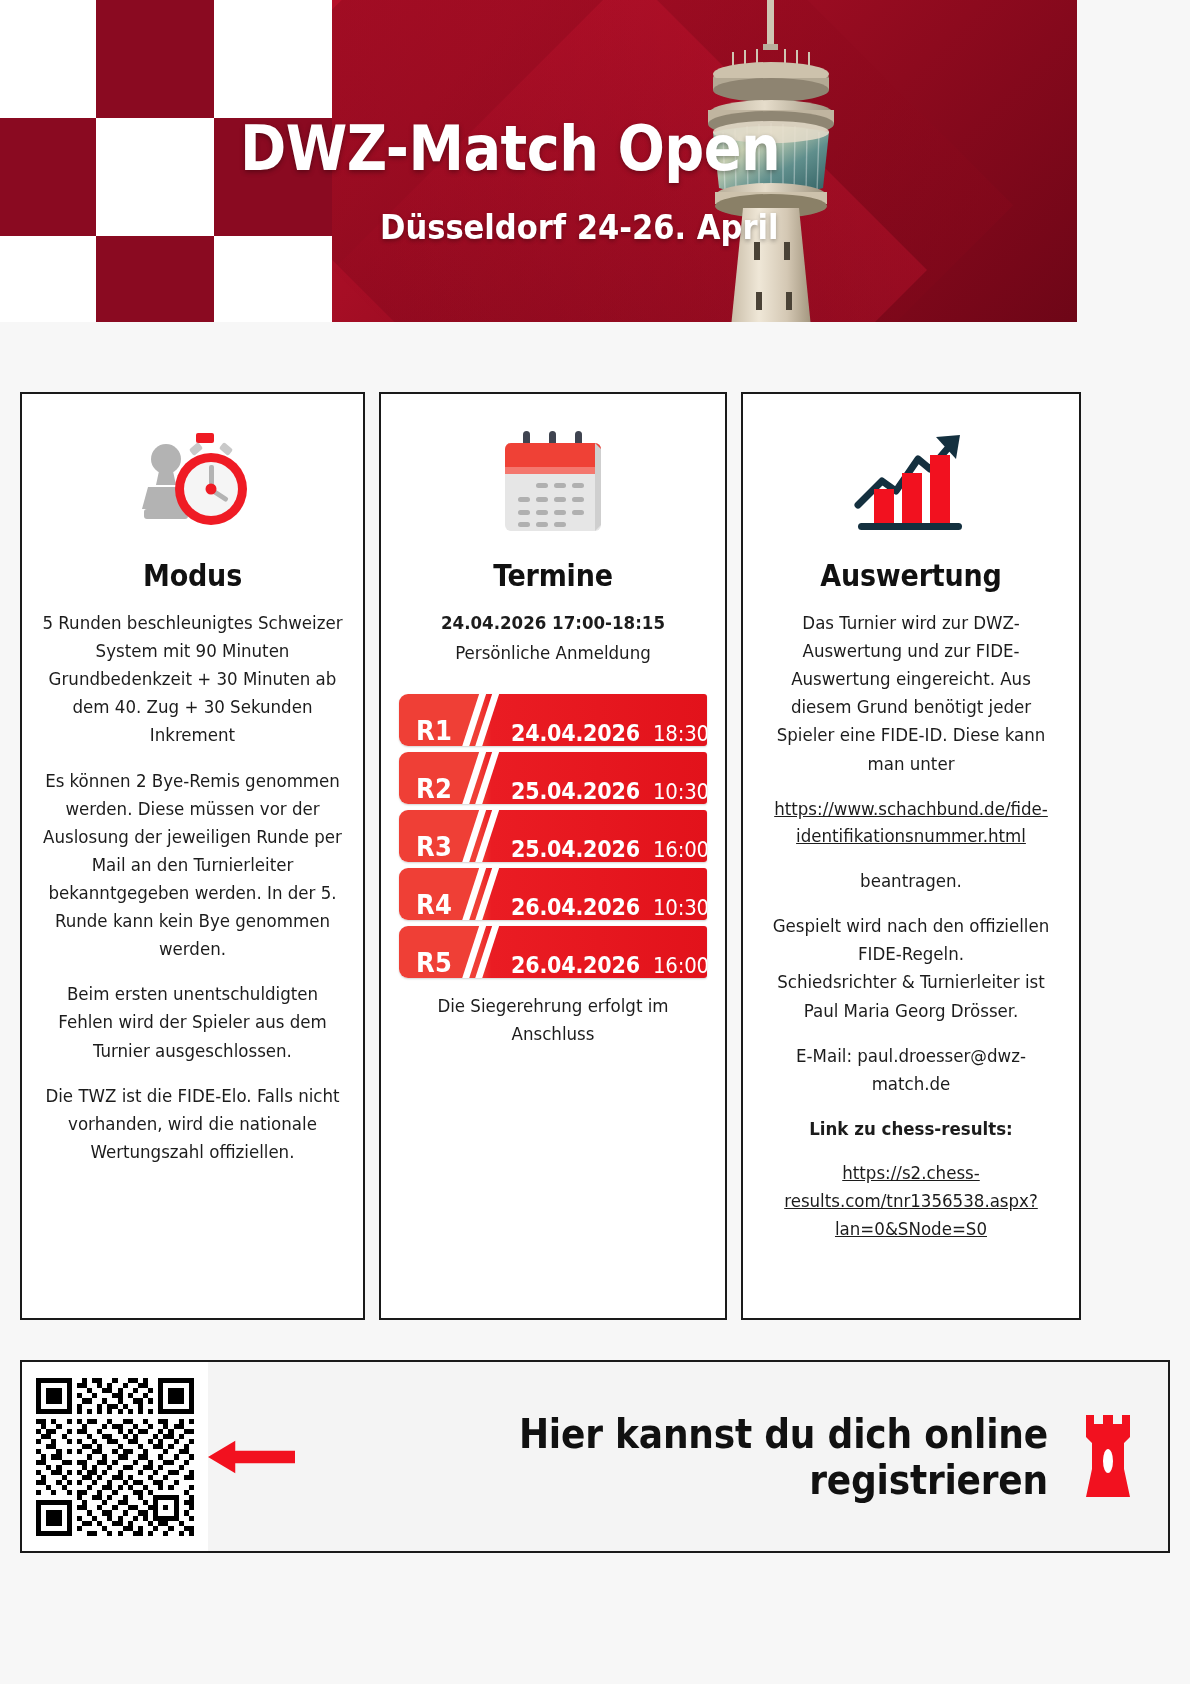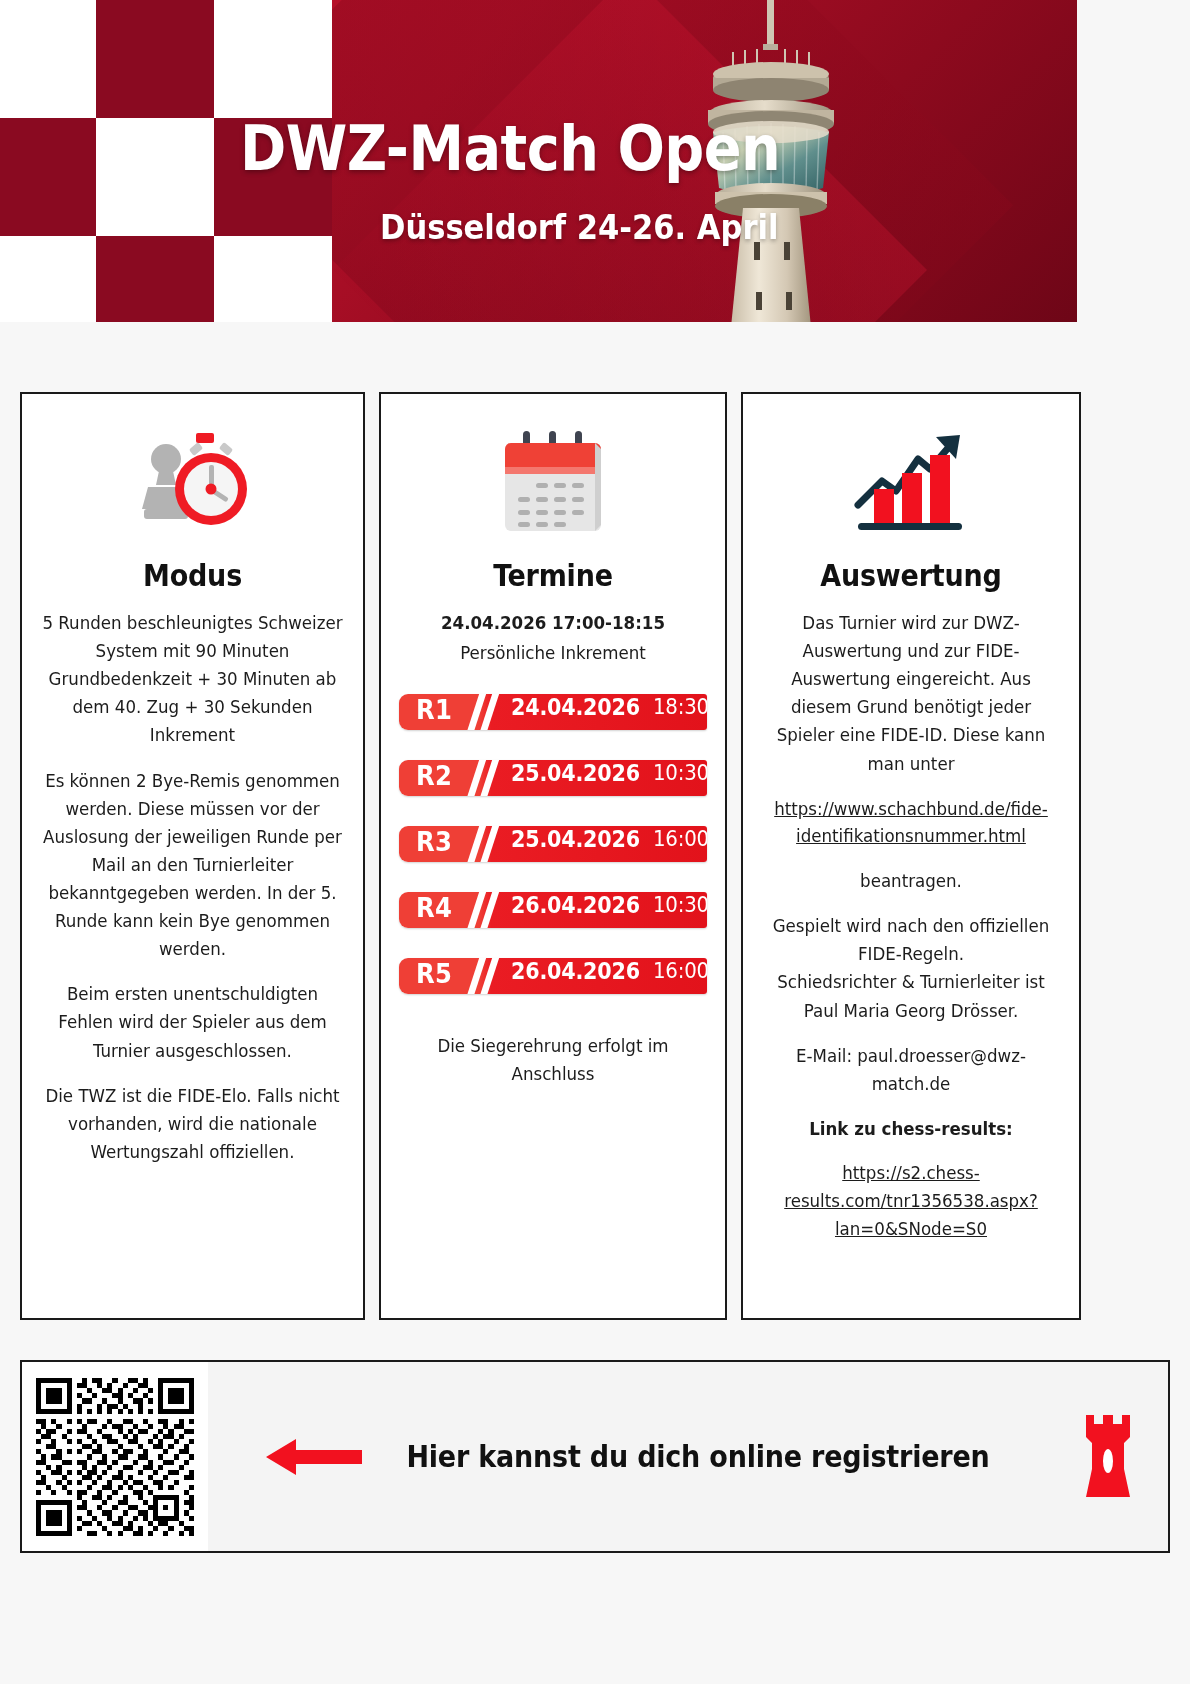--- a/index.html
+++ b/index.html
@@ -125,24 +125,24 @@
     text-align: center;
     text-decoration: underline;
     margin: 0 0 17px;
     word-break: break-word;
   }
 
   
   .rounds { width: 100%; margin: 12px 0 8px; }
   .round {
     position: relative;
-    height: 36px;
-    margin-bottom: 30px;
+    height: 52px;
+    margin-bottom: 6px;
     display: flex;
-    align-items: flex-start;
+    align-items: flex-end;
     background: linear-gradient(90deg, #ef3f36 0%, #ef3f36 26%, #ea1c23 30%, #e2121b 100%);
     border-radius: 9px 3px 3px 9px;
     overflow: hidden;
     box-shadow: 0 1px 2px rgba(0,0,0,.18);
   }
   .round .rnum {
     width: 70px;
     text-align: center;
     color: #ffffff;
     font-size: 27px;
@@ -201,21 +201,21 @@
     display: flex; align-items: center; justify-content: center;
   }
   .footer-mid {
     flex: 1 1 auto;
     display: flex;
     align-items: center;
     justify-content: center;
     gap: 44px;
   }
   .footer-text {
-    font-size: 30px;
+    font-size: 40px;
     font-weight: 800;
     color: #111111;
     letter-spacing: -0.2px;
     text-align: right;
   }
   .rook-box { width: 120px; flex: 0 0 auto; display: flex; align-items: center; justify-content: center; }
 </style>
 </head>
 <body>
 
@@ -367,21 +367,21 @@
             <rect x="57" y="81" width="12" height="5" rx="2.5"></rect>
             <rect x="75" y="81" width="12" height="5" rx="2.5"></rect>
             <rect x="21" y="93" width="12" height="5" rx="2.5"></rect>
             <rect x="39" y="93" width="12" height="5" rx="2.5"></rect>
             <rect x="57" y="93" width="12" height="5" rx="2.5"></rect>
           </g>
         </svg>
       </div>
       <div class="card-title">Termine</div>
       <p class="body-text bold">24.04.2026 17:00-18:15</p>
-      <p class="body-text tight">Persönliche Inkrement</p>
+      <p class="body-text tight">Persönliche Anmeldung</p>
 
       <div class="rounds">
         <div class="round">
           <span class="rnum">R1</span>
           <span class="slashes">
               <i class="a"></i>
               <i class="b"></i>
             </span>
           <span class="rdate">24.04.2026</span>
           <span class="rtime">18:30</span>

